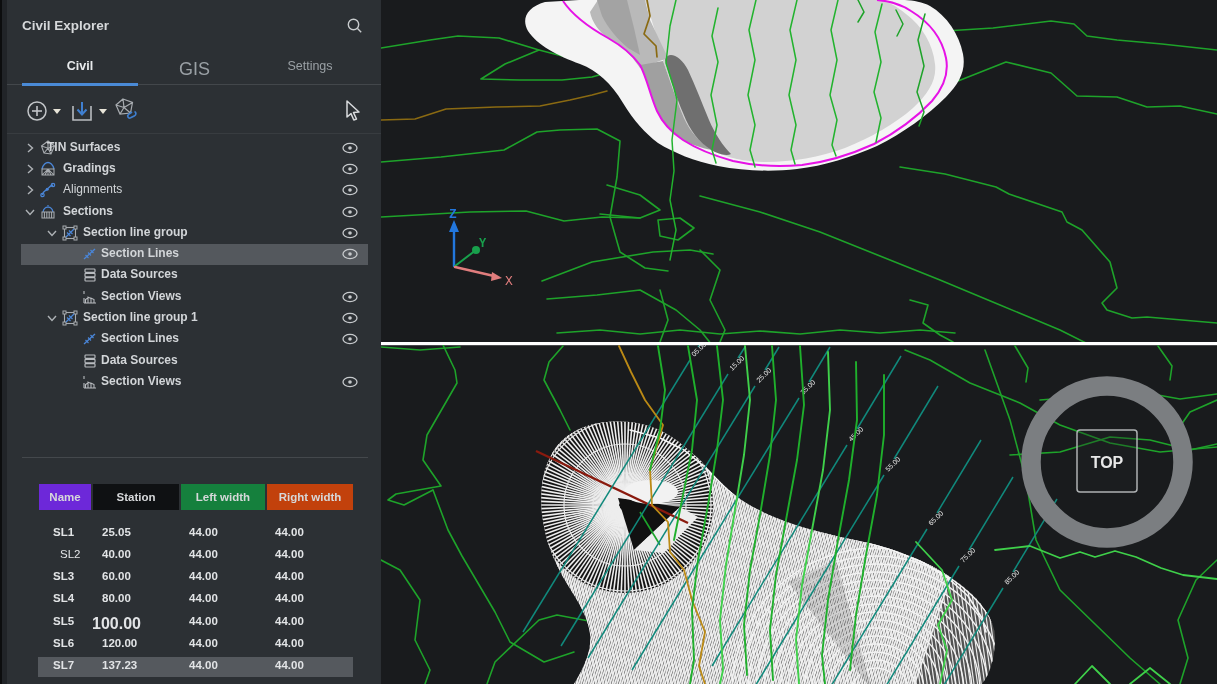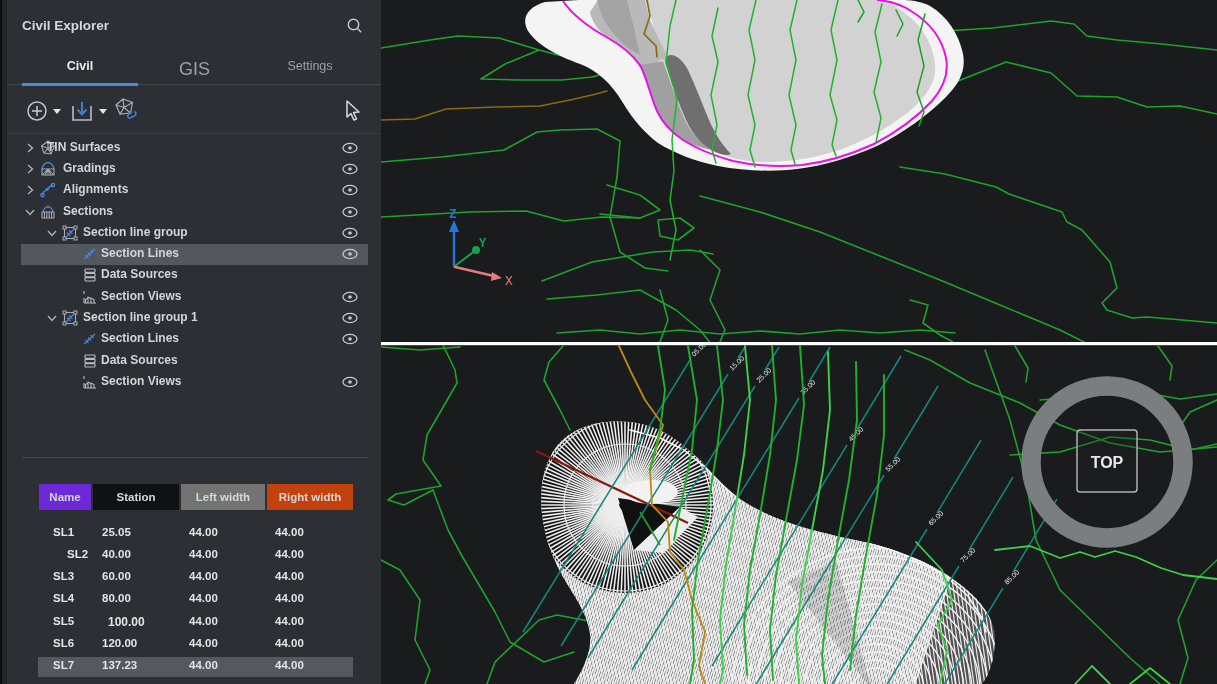--- a/index.html
+++ b/index.html
@@ -67,21 +67,21 @@
     </svg>
 <svg style="position:absolute;left:24px;top:184.25px" width="12" height="12" viewBox="0 0 12 12">
       <path d="M 4,2 L 8.5,6 L 4,10" fill="none" stroke="#aeb2b6" stroke-width="1.4"></path>
     </svg>
 <svg style="position:absolute;left:40px;top:182.25px" width="16" height="16" viewBox="0 0 16 16">
       <path d="M2,13 C4,8 5,9.5 7,7.5 C9,5.5 10,3.5 13,3" fill="none" stroke="#4a86d8" stroke-width="1.3"></path>
       <circle cx="2.5" cy="13" r="1.7" fill="none" stroke="#4a86d8" stroke-width="1.2"></circle>
       <circle cx="7.2" cy="7.3" r="1.5" fill="#4a86d8"></circle>
       <circle cx="13" cy="3" r="1.7" fill="none" stroke="#4a86d8" stroke-width="1.2"></circle>
     </svg>
-<div style="position:absolute;left:63px;top:182.2px;font-size:12px;font-weight:bold;color:#d2d5d8;white-space:nowrap">Alignments</div>
+<div style="position:absolute;left:63px;top:182.2px;font-size:12px;font-weight:normal;color:#d2d5d8;white-space:nowrap">Alignments</div>
 <svg style="position:absolute;left:342px;top:184.25px" width="16" height="12" viewBox="0 0 16 12">
       <ellipse cx="8" cy="6" rx="7" ry="4.6" fill="none" stroke="#c6c9cc" stroke-width="1.3"></ellipse>
       <circle cx="8" cy="6" r="1.8" fill="#c6c9cc"></circle>
     </svg>
 <svg style="position:absolute;left:24px;top:205.55px" width="12" height="12" viewBox="0 0 12 12">
       <path d="M 2,4 L 6,8.5 L 10,4" fill="none" stroke="#aeb2b6" stroke-width="1.4"></path>
     </svg>
 <svg style="position:absolute;left:40px;top:203.55px" width="16" height="16" viewBox="0 0 16 16">
       <path d="M3,8 C3.6,4.5 5.6,3 8,3 C10.4,3 12.4,4.5 13,8" fill="none" stroke="#4a86d8" stroke-width="1.25"></path>
       <path d="M8,1 L8,2.6" stroke="#4a86d8" stroke-width="1.2"></path>
@@ -169,40 +169,40 @@
       <path d="M3.5,14 L3.5,10.5 L6,9 L6,14 M6,14 L6,8 L9,9.5 L9,14 M9,14 L9,9 L12,10.5 L12,14" fill="none" stroke="#b9bcc0" stroke-width="1.05"></path>
     </svg>
 <div style="position:absolute;left:101px;top:373.9px;font-size:12px;font-weight:bold;color:#d2d5d8;white-space:nowrap">Section Views</div>
 <svg style="position:absolute;left:342px;top:375.95px" width="16" height="12" viewBox="0 0 16 12">
       <ellipse cx="8" cy="6" rx="7" ry="4.6" fill="none" stroke="#c6c9cc" stroke-width="1.3"></ellipse>
       <circle cx="8" cy="6" r="1.8" fill="#c6c9cc"></circle>
     </svg>
 <div style="position:absolute;left:22px;top:457px;width:346px;height:1px;background:#44484c"></div>
 <div style="position:absolute;left:39px;top:484px;width:52px;height:26px;background:#6d28d9;color:#d6d8da;font-size:11.5px;font-weight:bold;display:flex;align-items:center;justify-content:center">Name</div>
 <div style="position:absolute;left:93px;top:484px;width:86px;height:26px;background:#0f1113;color:#d6d8da;font-size:11.5px;font-weight:bold;display:flex;align-items:center;justify-content:center">Station</div>
-<div style="position:absolute;left:181px;top:484px;width:84px;height:26px;background:#737373;color:#d6d8da;font-size:11.5px;font-weight:bold;display:flex;align-items:center;justify-content:center">Left width</div>
+<div style="position:absolute;left:181px;top:484px;width:84px;height:26px;background:#15803d;color:#d6d8da;font-size:11.5px;font-weight:bold;display:flex;align-items:center;justify-content:center">Left width</div>
 <div style="position:absolute;left:267px;top:484px;width:86px;height:26px;background:#c2410c;color:#d6d8da;font-size:11.5px;font-weight:bold;display:flex;align-items:center;justify-content:center">Right width</div>
 <div style="position:absolute;left:53px;top:525.5px;font-size:11.5px;font-weight:bold;color:#e2e4e6">SL1</div>
 <div style="position:absolute;left:102px;top:525.5px;font-size:11.5px;font-weight:bold;color:#e2e4e6">25.05</div>
 <div style="position:absolute;left:189px;top:525.5px;font-size:11.5px;font-weight:bold;color:#e2e4e6">44.00</div>
 <div style="position:absolute;left:275px;top:525.5px;font-size:11.5px;font-weight:bold;color:#e2e4e6">44.00</div>
-<div style="position:absolute;left:67px;top:547.8px;font-size:11.5px;font-weight:bold;color:#e2e4e6">SL2</div>
+<div style="position:absolute;left:60px;top:547.8px;font-size:11.5px;font-weight:normal;color:#e2e4e6">SL2</div>
 <div style="position:absolute;left:102px;top:547.8px;font-size:11.5px;font-weight:bold;color:#e2e4e6">40.00</div>
 <div style="position:absolute;left:189px;top:547.8px;font-size:11.5px;font-weight:bold;color:#e2e4e6">44.00</div>
 <div style="position:absolute;left:275px;top:547.8px;font-size:11.5px;font-weight:bold;color:#e2e4e6">44.00</div>
 <div style="position:absolute;left:53px;top:570.1px;font-size:11.5px;font-weight:bold;color:#e2e4e6">SL3</div>
 <div style="position:absolute;left:102px;top:570.1px;font-size:11.5px;font-weight:bold;color:#e2e4e6">60.00</div>
 <div style="position:absolute;left:189px;top:570.1px;font-size:11.5px;font-weight:bold;color:#e2e4e6">44.00</div>
 <div style="position:absolute;left:275px;top:570.1px;font-size:11.5px;font-weight:bold;color:#e2e4e6">44.00</div>
 <div style="position:absolute;left:53px;top:592.4px;font-size:11.5px;font-weight:bold;color:#e2e4e6">SL4</div>
 <div style="position:absolute;left:102px;top:592.4px;font-size:11.5px;font-weight:bold;color:#e2e4e6">80.00</div>
 <div style="position:absolute;left:189px;top:592.4px;font-size:11.5px;font-weight:bold;color:#e2e4e6">44.00</div>
 <div style="position:absolute;left:275px;top:592.4px;font-size:11.5px;font-weight:bold;color:#e2e4e6">44.00</div>
 <div style="position:absolute;left:53px;top:614.7px;font-size:11.5px;font-weight:bold;color:#e2e4e6">SL5</div>
-<div style="position:absolute;left:108px;top:614.7px;font-size:12px;font-weight:bold;color:#e2e4e6">100.00</div>
+<div style="position:absolute;left:92px;top:614.7px;font-size:16px;font-weight:bold;color:#e2e4e6">100.00</div>
 <div style="position:absolute;left:189px;top:614.7px;font-size:11.5px;font-weight:bold;color:#e2e4e6">44.00</div>
 <div style="position:absolute;left:275px;top:614.7px;font-size:11.5px;font-weight:bold;color:#e2e4e6">44.00</div>
 <div style="position:absolute;left:53px;top:637.0px;font-size:11.5px;font-weight:bold;color:#e2e4e6">SL6</div>
 <div style="position:absolute;left:102px;top:637.0px;font-size:11.5px;font-weight:bold;color:#e2e4e6">120.00</div>
 <div style="position:absolute;left:189px;top:637.0px;font-size:11.5px;font-weight:bold;color:#e2e4e6">44.00</div>
 <div style="position:absolute;left:275px;top:637.0px;font-size:11.5px;font-weight:bold;color:#e2e4e6">44.00</div>
 <div style="position:absolute;left:38px;top:656.8px;width:315px;height:20px;background:#55595e"></div>
 <div style="position:absolute;left:53px;top:659.3px;font-size:11.5px;font-weight:bold;color:#e2e4e6">SL7</div>
 <div style="position:absolute;left:102px;top:659.3px;font-size:11.5px;font-weight:bold;color:#e2e4e6">137.23</div>
 <div style="position:absolute;left:189px;top:659.3px;font-size:11.5px;font-weight:bold;color:#e2e4e6">44.00</div>

